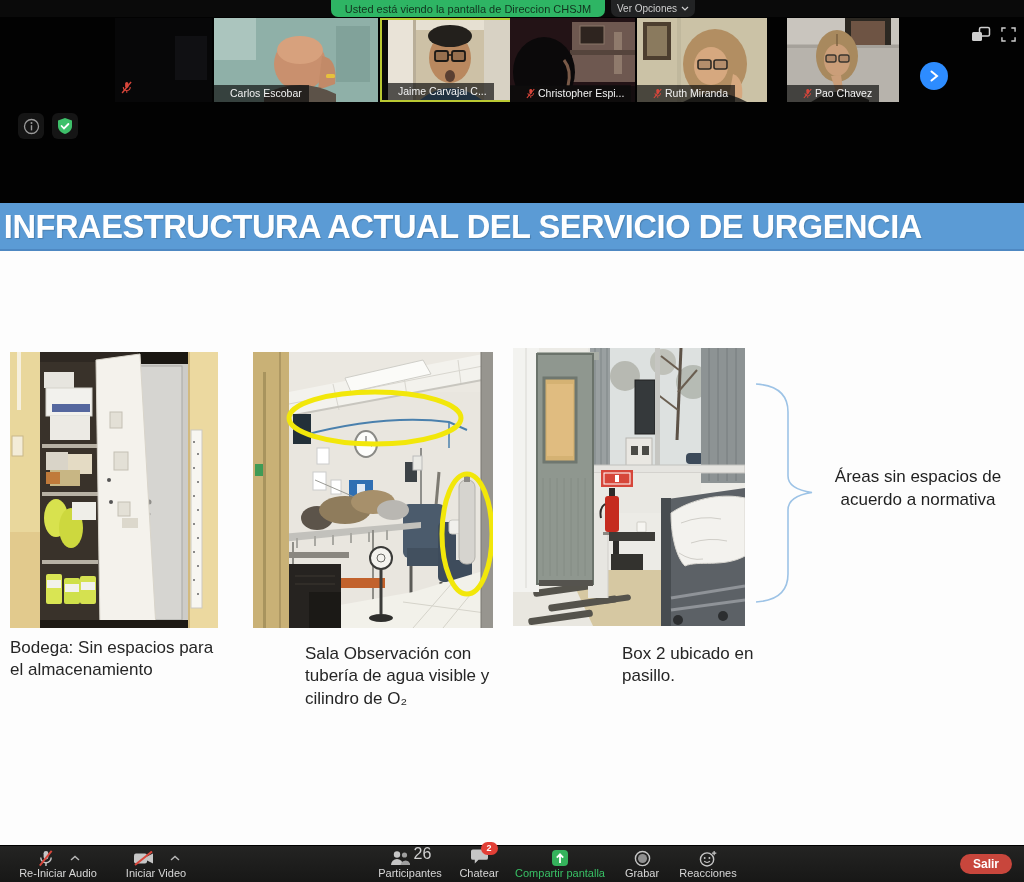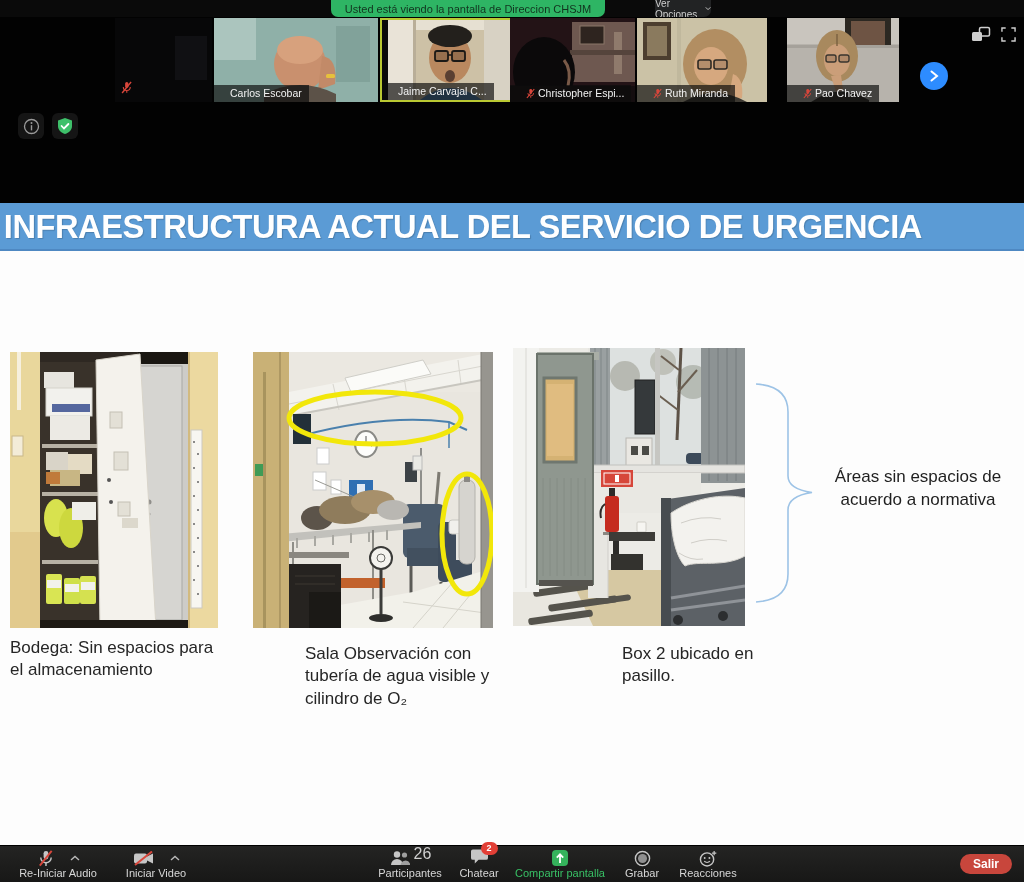--- a/index.html
+++ b/index.html
@@ -4,23 +4,23 @@
 <style>
   html,body{margin:0;padding:0;background:#000;}
   .screen{position:relative;width:1024px;height:882px;background:#000;overflow:hidden;
           font-family:"Liberation Sans",sans-serif;}
 
   
   .banner{position:absolute;top:0;left:0;width:1024px;height:17px;background:#0a0a0a;}
   .banner-pill{position:absolute;left:331px;top:0;width:274px;height:17px;background:#2eb564;
     border-radius:0 0 7px 7px;display:flex;align-items:center;justify-content:center;
     font-size:11px;color:#12331f;}
-  .options-pill{position:absolute;left:611px;top:0;width:56px;height:17px;background:#222324;
+  .options-pill{position:absolute;left:611px;top:0;width:84px;height:17px;background:#222324;
     border-radius:0 0 7px 7px;display:flex;align-items:center;justify-content:center;gap:4px;
-    font-size:10px;color:#cfcfcf;cursor:pointer;margin-left:44px;}
+    font-size:10px;color:#cfcfcf;cursor:pointer;}
 
   
   .strip{position:absolute;top:17px;left:0;width:1024px;height:86px;background:#020202;}
   .tile{position:absolute;top:1px;height:84px;background:#0a0a0b;overflow:hidden;}
   .tile svg.tile-art{display:block;width:100%;height:100%;}
   .tile.active{border:2px solid #b9c832;box-sizing:border-box;}
   .name-tag{position:absolute;left:0;bottom:0;display:flex;align-items:center;gap:3px;
     background:rgba(12,12,12,.68);color:#f2f2f2;font-size:10.5px;padding:2px 7px 3px 16px;
     white-space:nowrap;max-width:95%;overflow:hidden;}
   .mic-overlay{position:absolute;left:6px;bottom:4px;}

